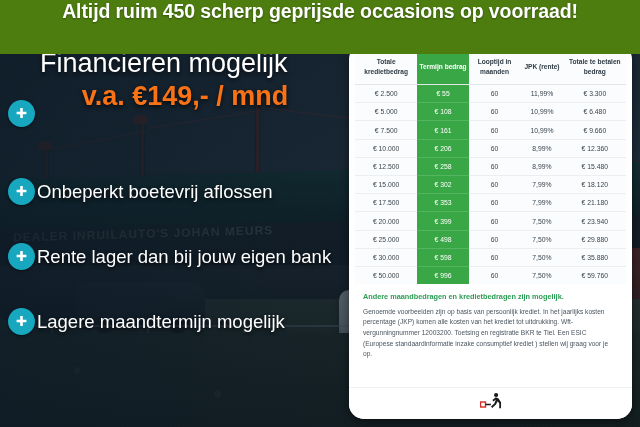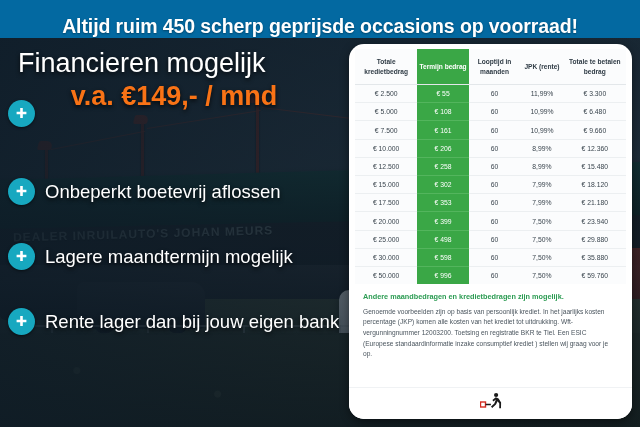--- a/index.html
+++ b/index.html
@@ -84,58 +84,58 @@
   .rail-post { position:absolute; top:76%; width:2px; height:7%; background:rgba(150,158,162,.45); }
   .red-wall { position:absolute; right:0; top:58%; width:10%; height:13%;
     background:linear-gradient(180deg,#8a2c22,#5d1d17); opacity:.85; }
   .scrim {
     position:absolute; inset:0;
     background:linear-gradient(100deg, rgba(14,28,40,.90) 0%, rgba(14,28,40,.72) 45%, rgba(14,28,40,.55) 100%);
   }
 
   
   .headline-bar {
-    position:absolute; left:0; top:0; width:100%; height:38px;
-    background:#0369a1;
-    display:flex; align-items:flex-end; justify-content:center;
+    position:absolute; left:0; top:0; width:100%; height:54px;
+    background:#4d7c0f;
+    display:flex; align-items:flex-start; justify-content:center;
     z-index:6;
   }
   .headline-text {
     color:#ffffff; font-size:19.5px; font-weight:bold;
     letter-spacing:-0.1px; white-space:nowrap;
     text-shadow:0 1px 2px rgba(0,0,0,.35);
   }
 
   
   .left-col {
     position:absolute; left:0; top:38px; width:348px; height:389px;
     z-index:5; padding:6px 0 0 0;
   }
-  .head-block { padding:4px 6px 0 18px; }
+  .head-block { padding:4px 6px 0 40px; }
   .head-l1 {
     color:#ffffff; font-size:27px; font-weight:normal; line-height:1.18;
     text-shadow:0 2px 4px rgba(0,0,0,.75); white-space:nowrap;
   }
   .head-l2 {
     color:#f97316; font-size:27px; font-weight:bold; line-height:1.2;
     text-align:center; padding-right:12px;
     text-shadow:0 2px 4px rgba(0,0,0,.75); white-space:nowrap;
   }
   .plus-badge {
     width:27px; height:27px; border-radius:50%;
     background:#17a8c0; flex:0 0 27px;
     display:flex; align-items:center; justify-content:center;
     box-shadow:0 1px 3px rgba(0,0,0,.55);
   }
   .plus-badge svg { display:block; }
   .head-plus { position:absolute; left:8px; top:62px; }
 
   .bullets { position:absolute; left:8px; top:140px; width:340px; }
   .bullet {
-    display:flex; align-items:center; gap:10px;
+    display:flex; align-items:center; gap:2px;
     margin-bottom:38px;
   }
   .bullet-text {
     color:#ffffff; font-size:18.5px; line-height:1.15;
     text-shadow:0 2px 4px rgba(0,0,0,.85); white-space:nowrap;
   }
 
   
   .card {
     position:absolute; right:8px; top:44px; width:283px; height:375px;
@@ -261,30 +261,30 @@
         </span>
         <span class="bullet-text">Onbeperkt boetevrij aflossen</span>
       </div>
 
       <div class="bullet">
         <span class="plus-badge">
           <svg width="15" height="15" viewBox="0 0 15 15" aria-hidden="true">
             <path d="M6.2 2.1h2.6v3.6h3.6v2.6H8.8v3.6H6.2V8.3H2.6V5.7h3.6z" fill="#ffffff"></path>
           </svg>
         </span>
-        <span class="bullet-text">Lagere maandtermijn mogelijk</span>
+        <span class="bullet-text">Rente lager dan bij jouw eigen bank</span>
       </div>
 
       <div class="bullet">
         <span class="plus-badge">
           <svg width="15" height="15" viewBox="0 0 15 15" aria-hidden="true">
             <path d="M6.2 2.1h2.6v3.6h3.6v2.6H8.8v3.6H6.2V8.3H2.6V5.7h3.6z" fill="#ffffff"></path>
           </svg>
         </span>
-        <span class="bullet-text">Rente lager dan bij jouw eigen bank</span>
+        <span class="bullet-text">Lagere maandtermijn mogelijk</span>
       </div>
 
     </div>
   </div>
 
   <div class="card">
 
     <div class="table-wrap">
       <table>
         <thead>

